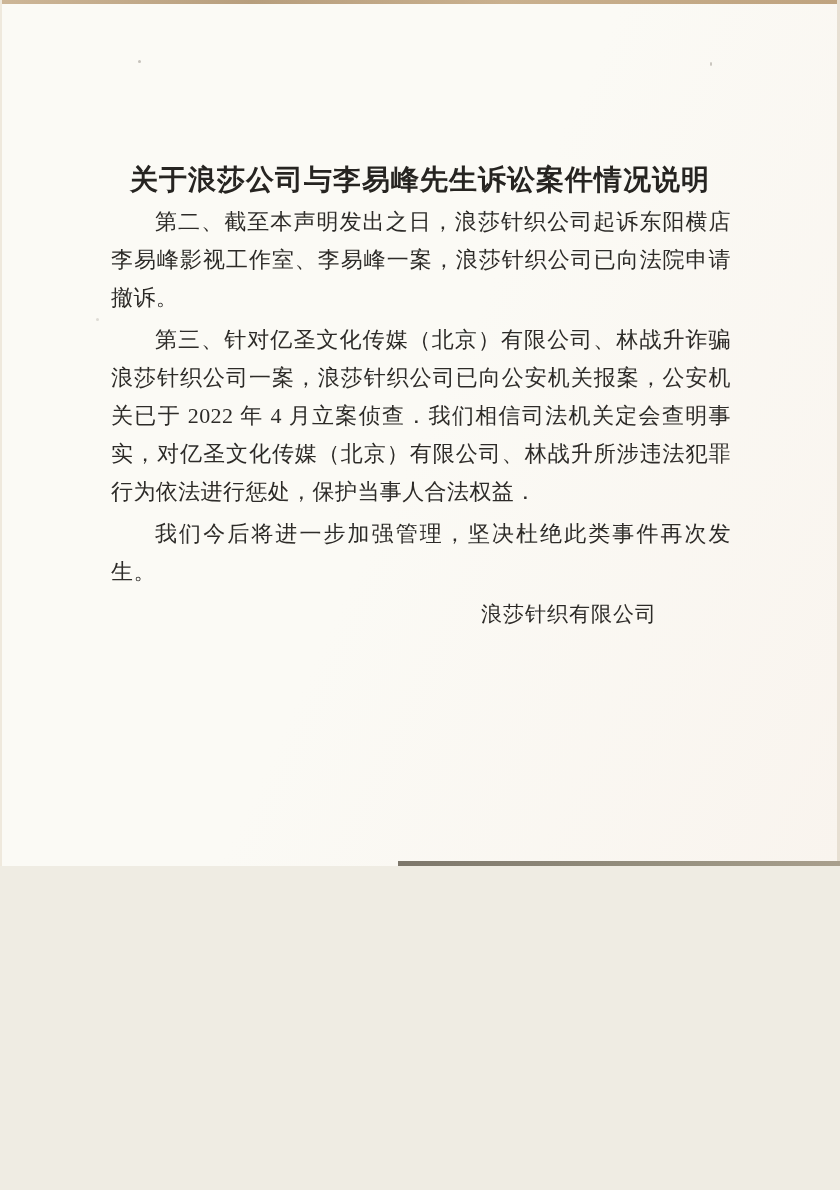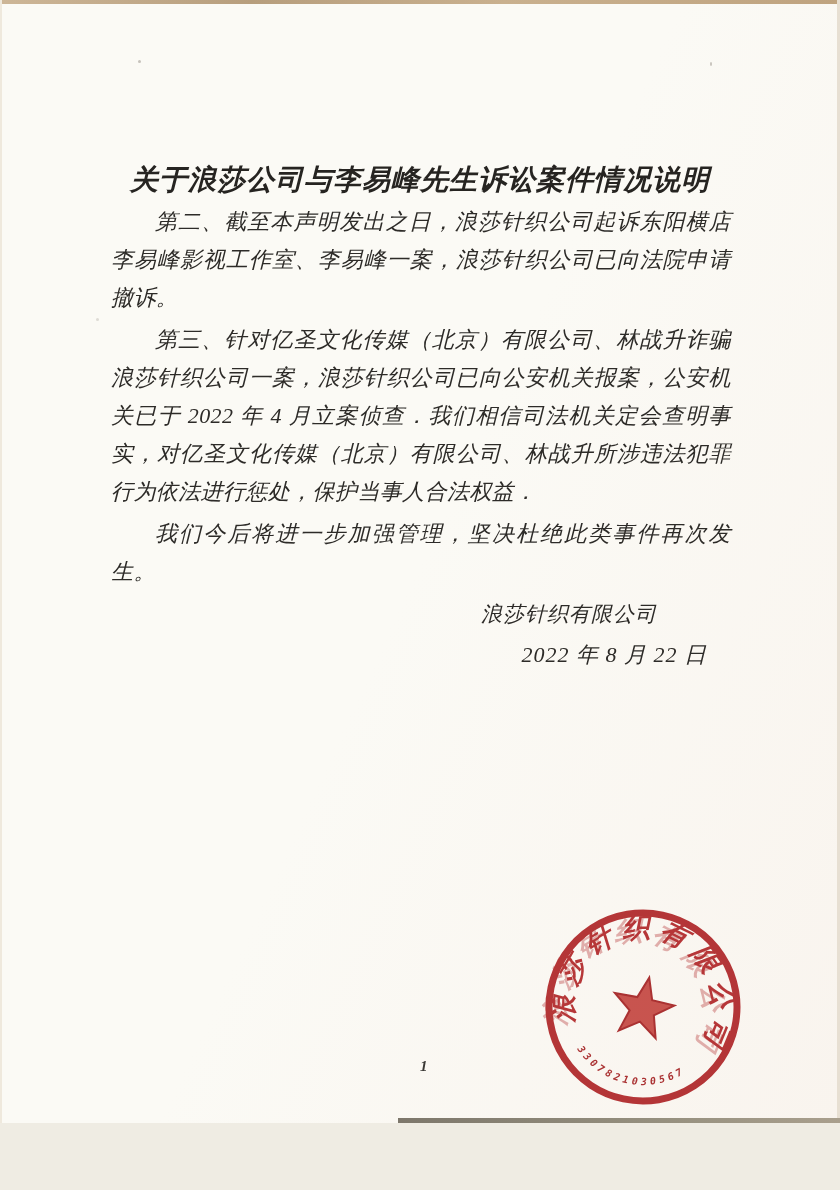--- a/index.html
+++ b/index.html
@@ -1,19 +1,19 @@
 <!DOCTYPE html>
 <html><head>
 <meta charset="utf-8">
 <style>
   html,body{margin:0;padding:0;background:#efece3;}
   .scan{
-    position:relative;width:840px;height:1123px;overflow:hidden;
+    position:relative;width:840px;height:866px;overflow:hidden;
     background:linear-gradient(115deg,#fbfaf5 50%,#f9f4ee 100%);
-    font-family:"Liberation Serif",serif;color:#2d2b28;font-style:italic;
+    font-family:"Liberation Serif",serif;color:#2d2b28;
   }
   .edge-top{position:absolute;top:0;left:0;right:0;height:4px;
     background:linear-gradient(90deg,#cdb697,#b79e7d 30%,#c9b08e 60%,#bfa37f);}
   .edge-left{position:absolute;top:0;bottom:0;left:0;width:2px;background:#efe9dd;}
   .edge-right{position:absolute;top:0;bottom:0;right:0;width:3px;background:#e7dfd2;}
   .edge-bottom{position:absolute;bottom:0;left:398px;right:0;height:5px;
     background:linear-gradient(90deg,#7d776b,#96907f 60%,#a99f8d);}
   .speck{position:absolute;width:3px;height:3px;border-radius:50%;background:#9a958c;opacity:.55;}
   .speck.s1{left:138px;top:60px;}
   .speck.s2{left:710px;top:62px;height:4px;width:2px;}
@@ -64,21 +64,20 @@
 
   <h1 class="doc-title">关于浪莎公司与李易峰先生诉讼案件情况说明</h1>
 
   <div class="doc-body">
     <div>
         <p class="para">第二、截至本声明发出之日，浪莎针织公司起诉东阳横店李易峰影视工作室、李易峰一案，浪莎针织公司已向法院申请撤诉。</p>
         <p class="para">第三、针对亿圣文化传媒（北京）有限公司、林战升诈骗浪莎针织公司一案，浪莎针织公司已向公安机关报案，公安机关已于 2022 年 4 月立案侦查．我们相信司法机关定会查明事实，对亿圣文化传媒（北京）有限公司、林战升所涉违法犯罪行为依法进行惩处，保护当事人合法权益．</p>
         <p class="para">我们今后将进一步加强管理，坚决杜绝此类事件再次发生。</p>
       </div>
     <p class="sig-line">浪莎针织有限公司</p>
-    <p class="date-line">2022 年 8 月 22 日</p>
   </div>
 
   <div class="page-number">1</div>
 
   <svg class="seal" viewBox="0 0 220 220" xmlns="http://www.w3.org/2000/svg">
     <defs>
       <path id="arcTop" d="M 46.6 139.6 A 70 70 0 1 1 173.4 139.6" fill="none"></path>
       <path id="arcBottom" d="M 36.7 136.7 A 78 78 0 0 0 183.3 136.7" fill="none"></path>
     </defs>
     <circle class="ring-circle" cx="110" cy="110" r="94"></circle>

